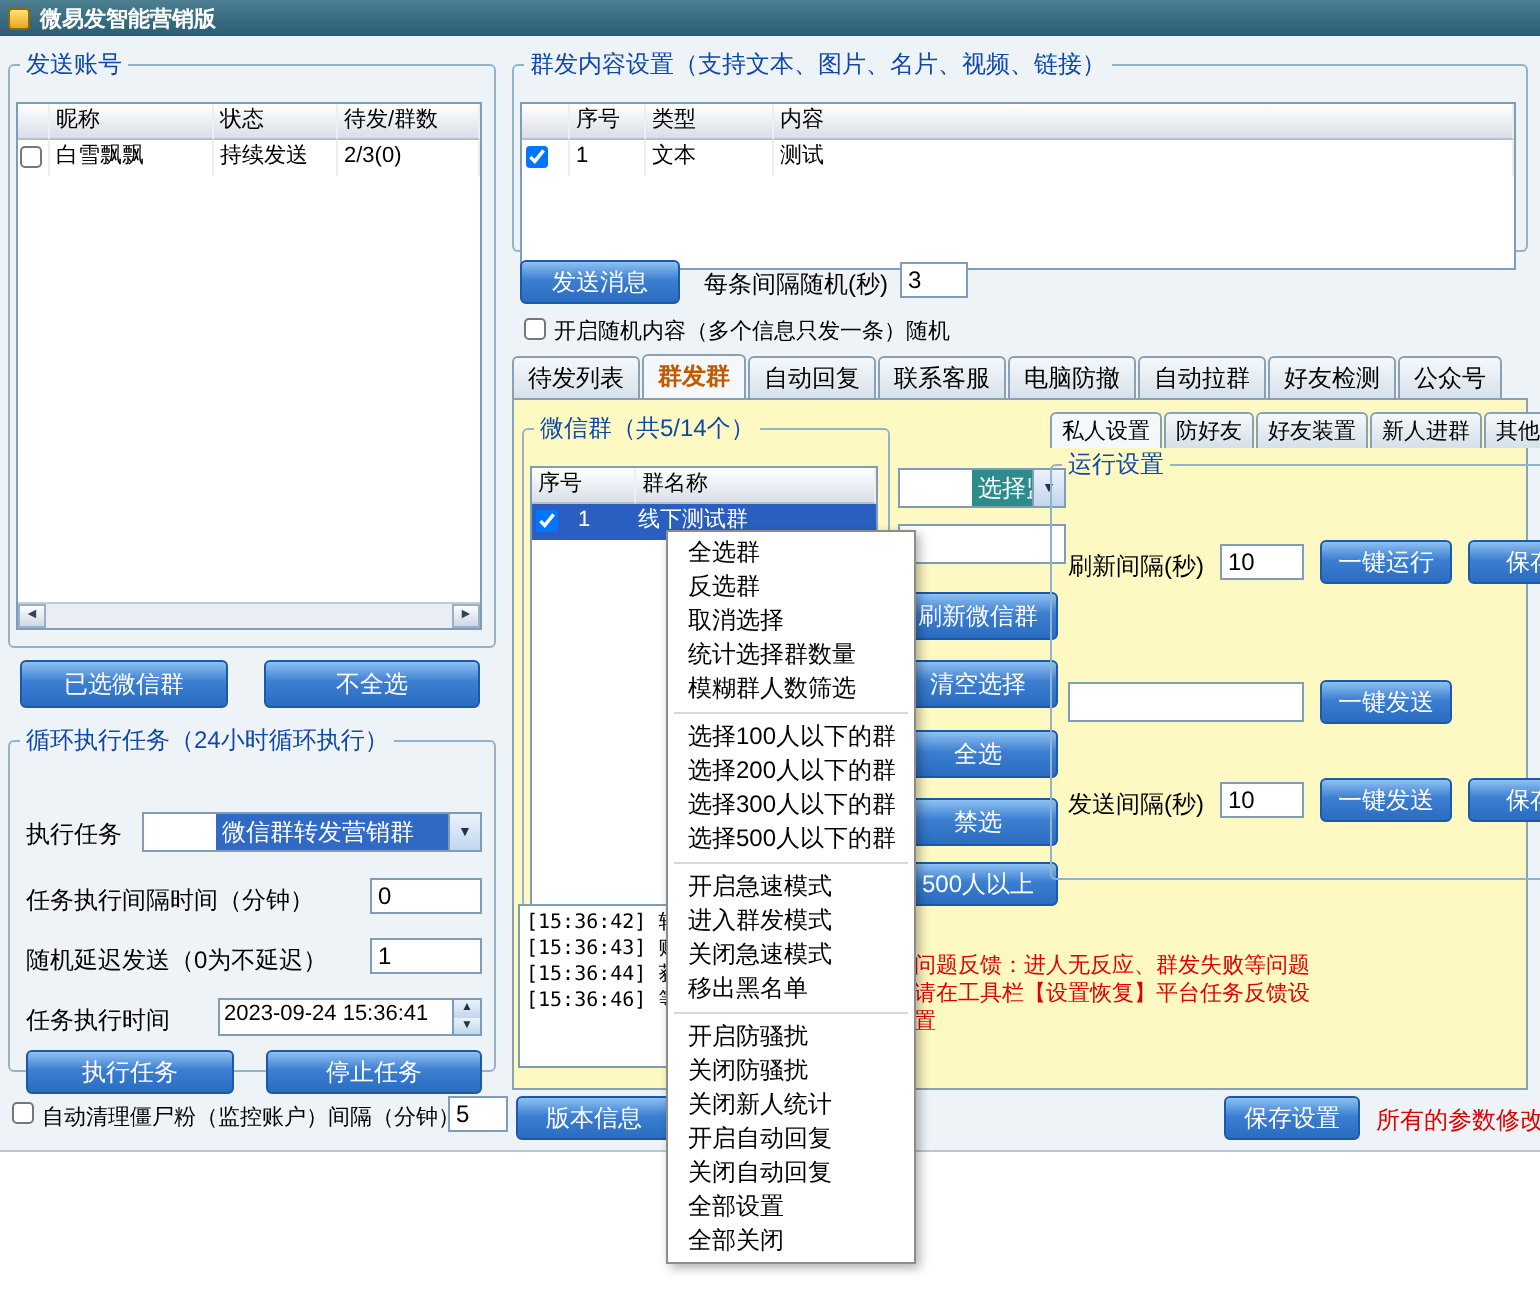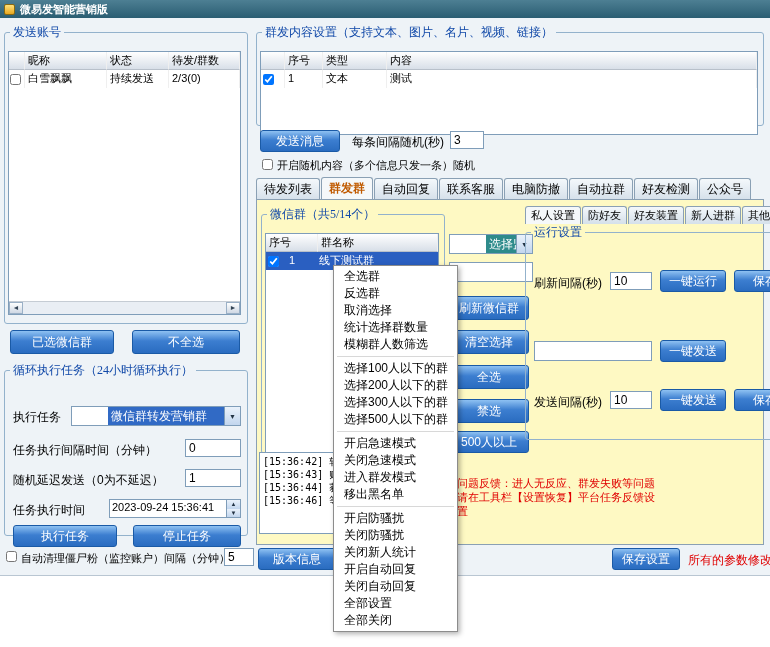--- a/index.html
+++ b/index.html
@@ -24,21 +24,21 @@
     width: 11px; height: 11px; margin-right: 5px;
     background: linear-gradient(#ffe27a, #e8a820);
     border: 1px solid #8a6a10; border-radius: 2px;
   }
   .titlebar .title { font-size: 11px; font-weight: bold; }
 
   fieldset.box {
     position: absolute; border: 1px solid #93b2cc; border-radius: 3px;
   }
   fieldset.box legend {
-    color: #1048a8; font-size: 12px; padding: 0 3px; margin-left: 5px; white-space: nowrap; font-family: Liberation Serif, serif;
+    color: #1048a8; font-size: 12px; padding: 0 3px; margin-left: 5px; white-space: nowrap;
   }
 
   .btn {
     position: absolute; display: flex; align-items: center; justify-content: center;
     background: linear-gradient(#8ec1f2, #3c7ed0 45%, #2a6cc0);
     border: 1px solid #1a5aa6; border-radius: 3px; color: #fff;
     font-size: 12px; white-space: nowrap; overflow: hidden; cursor: default;
   }
   .xpin {
     position: absolute; border: 1px solid #7f9db9; background: #fff;
@@ -274,22 +274,22 @@
   <div class="mi">取消选择</div>
   <div class="mi">统计选择群数量</div>
   <div class="mi">模糊群人数筛选</div>
   <div class="msep"></div>
   <div class="mi">选择100人以下的群</div>
   <div class="mi">选择200人以下的群</div>
   <div class="mi">选择300人以下的群</div>
   <div class="mi">选择500人以下的群</div>
   <div class="msep"></div>
   <div class="mi">开启急速模式</div>
+  <div class="mi">进入群发模式</div>
   <div class="mi">关闭急速模式</div>
-  <div class="mi">进入群发模式</div>
   <div class="mi">移出黑名单</div>
   <div class="msep"></div>
   <div class="mi">开启防骚扰</div>
   <div class="mi">关闭防骚扰</div>
   <div class="mi">关闭新人统计</div>
   <div class="mi">开启自动回复</div>
   <div class="mi">关闭自动回复</div>
   <div class="mi">全部设置</div>
   <div class="mi">全部关闭</div>
 </div>

